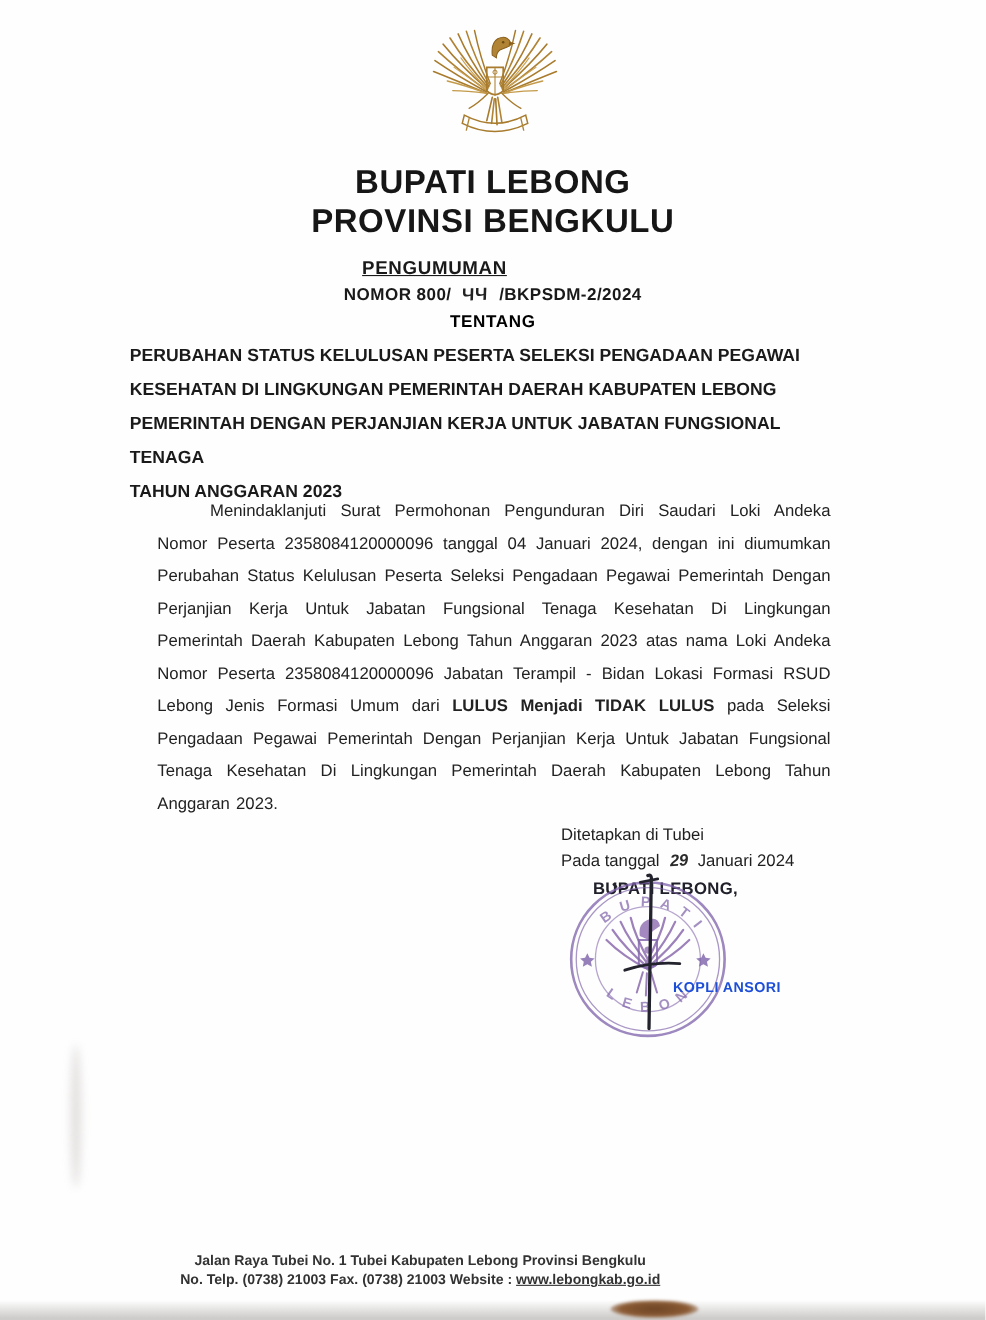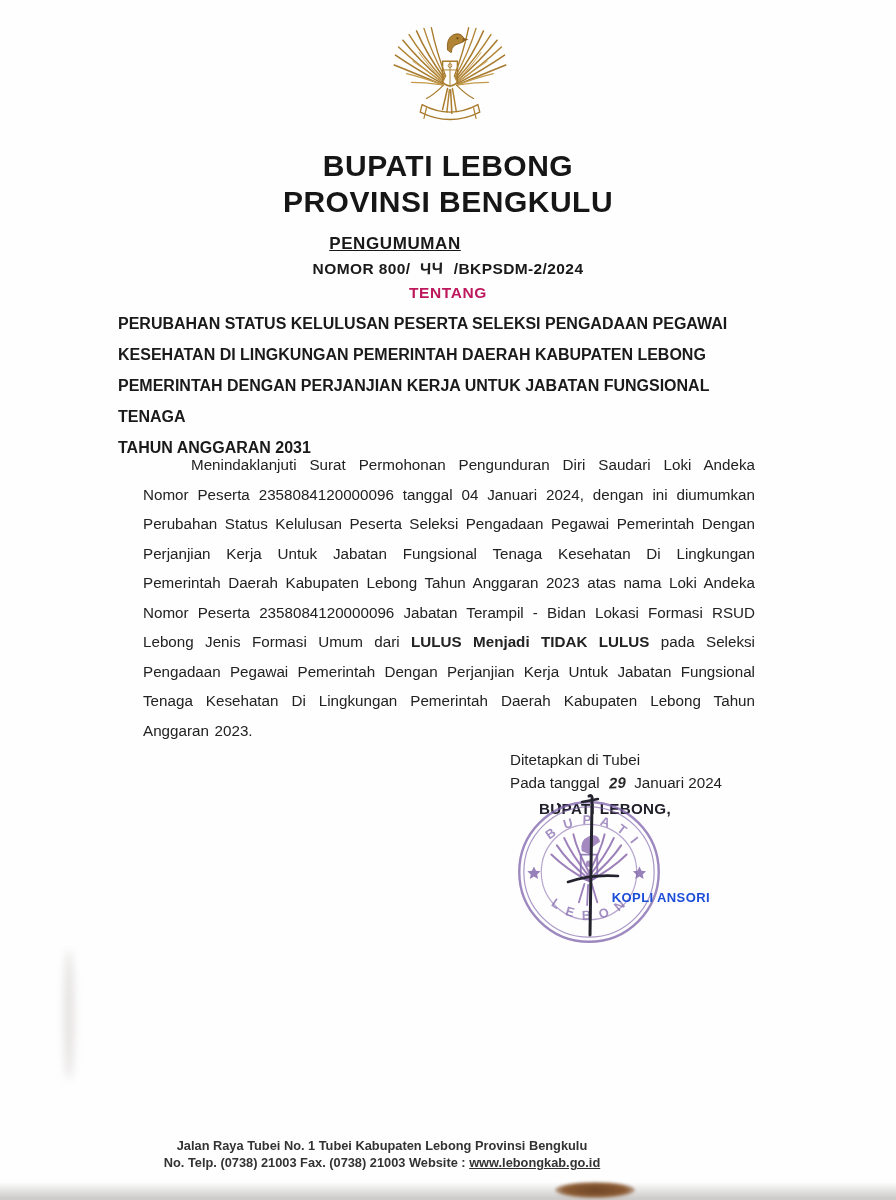--- a/index.html
+++ b/index.html
@@ -27,21 +27,21 @@
   .nomor-line{
     position:absolute;left:0;top:260px;width:896px;text-align:center;
     font-weight:bold;font-size:15.5px;color:#191919;letter-spacing:.4px;
   }
   .nomor-line .handwritten{
     display:inline-block;margin:0 10px;font-weight:bold;
     transform:rotate(-2deg) skewX(-4deg);font-size:16px;color:#222;
   }
   .tentang{
     position:absolute;left:0;top:284px;width:896px;text-align:center;
-    font-weight:bold;font-size:15.5px;color:#be185d;letter-spacing:.6px;
+    font-weight:bold;font-size:15.5px;color:#000000;letter-spacing:.6px;
   }
   .subject{
     position:absolute;left:118px;top:308px;width:660px;text-align:left;
     font-weight:bold;font-size:16px;color:#1a1a1a;line-height:31px;
   }
   
   .body-par{
     position:absolute;left:143px;width:612px;
     font-size:15.2px;line-height:29.5px;color:#222;
     text-align:justify;text-indent:48px;word-spacing:1.5px;
@@ -146,21 +146,21 @@
   <div class="nomor-line">
     <span>NOMOR 800/</span><span class="handwritten">ЧЧ</span><span>/BKPSDM-2/2024</span>
   </div>
 
   <div class="tentang">TENTANG</div>
 
   <div class="subject">
     <div>PERUBAHAN STATUS KELULUSAN PESERTA SELEKSI PENGADAAN PEGAWAI</div>
     <div>KESEHATAN DI LINGKUNGAN PEMERINTAH DAERAH KABUPATEN LEBONG</div>
     <div>PEMERINTAH DENGAN PERJANJIAN KERJA UNTUK JABATAN FUNGSIONAL TENAGA</div>
-    <div>TAHUN ANGGARAN 2031</div>
+    <div>TAHUN ANGGARAN 2023</div>
   </div>
 
   <div class="body-par par1"><span>Menindaklanjuti Surat Permohonan Pengunduran Diri Saudari Loki Andeka Nomor Peserta 2358084120000096 tanggal 04 Januari 2024, dengan ini diumumkan Perubahan Status Kelulusan Peserta Seleksi Pengadaan Pegawai Pemerintah Dengan Perjanjian Kerja Untuk Jabatan Fungsional Tenaga Kesehatan Di Lingkungan Pemerintah Daerah Kabupaten Lebong Tahun Anggaran 2023 atas nama Loki Andeka Nomor Peserta 2358084120000096 Jabatan Terampil - Bidan Lokasi Formasi RSUD Lebong Jenis Formasi Umum dari </span><span style="font-weight: bold;">LULUS Menjadi TIDAK LULUS</span><span> pada Seleksi Pengadaan Pegawai Pemerintah Dengan Perjanjian Kerja Untuk Jabatan Fungsional Tenaga Kesehatan Di Lingkungan Pemerintah Daerah Kabupaten Lebong Tahun Anggaran 2023.</span></div>
 
   <div class="closing">
     <div>Ditetapkan di Tubei</div>
     <div>
       <span>Pada tanggal</span><span class="handwritten">29</span><span>Januari 2024</span>
     </div>
   </div>

